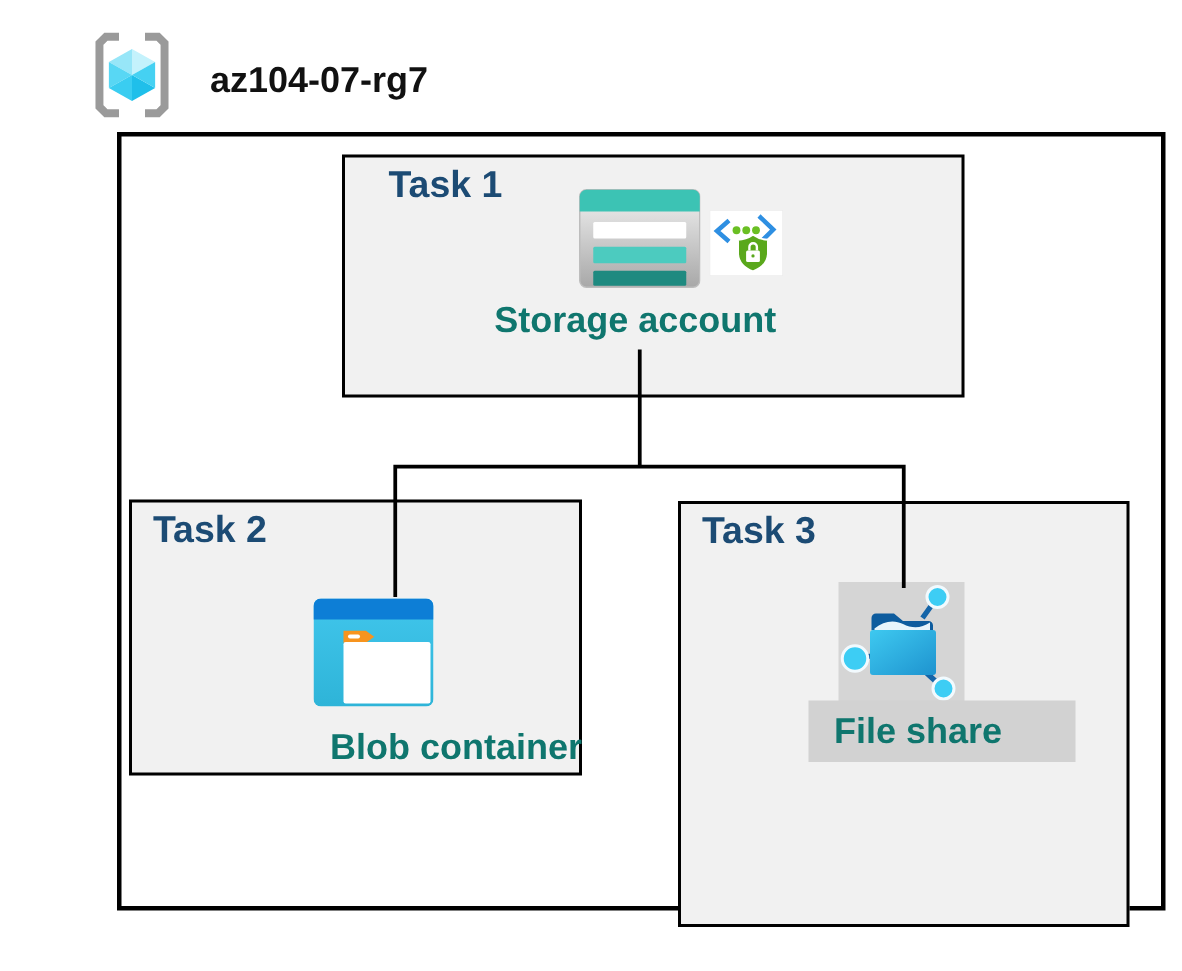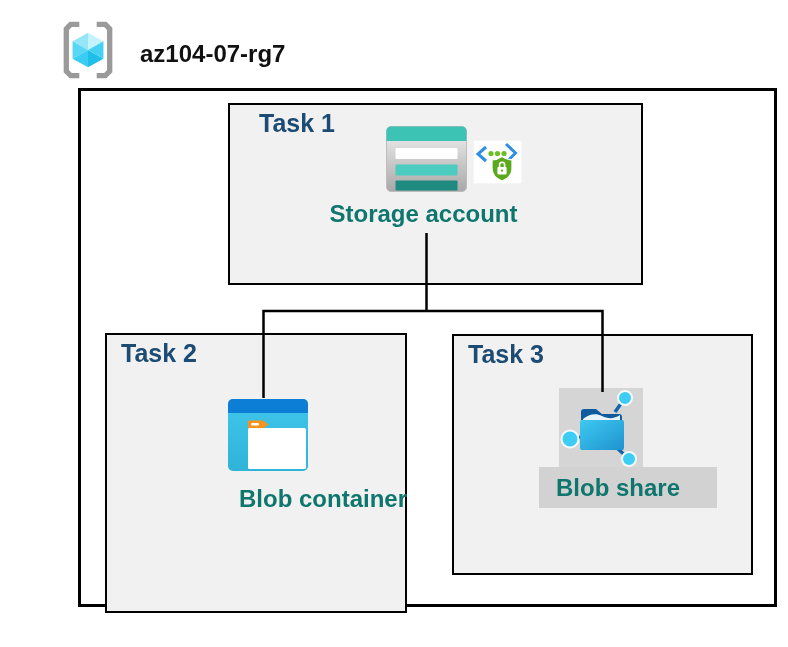--- a/index.html
+++ b/index.html
@@ -7,23 +7,23 @@
     position:relative;width:788px;height:647px;background:#ffffff;
     font-family:"Liberation Sans", sans-serif;overflow:hidden;margin-left:30px;
   }
   .outer-box{
     position:absolute;left:48px;top:88px;width:699px;height:519px;
     border:3px solid #000;background:#ffffff;box-sizing:border-box;
   }
   .task-box{
     position:absolute;background:#F1F1F1;border:2.5px solid #000;box-sizing:border-box;
   }
-  .task-box.t1{left:198px;top:103px;width:415px;height:182px;}
-  .task-box.t2{left:75px;top:333px;width:302px;height:280px;}
-  .task-box.t3{left:422px;top:334px;width:301px;height:241px;}
+  .task-box.t1{left:198px;top:103px;width:415px;height:162px;}
+  .task-box.t2{left:56px;top:333px;width:302px;height:184px;}
+  .task-box.t3{left:422px;top:334px;width:301px;height:284px;}
   .task-label{
     position:absolute;font-size:25px;font-weight:bold;color:#1C4B74;
     white-space:nowrap;line-height:1.1;
   }
   .res-label{
     position:absolute;font-size:24px;font-weight:bold;color:#0f766e;
     white-space:nowrap;line-height:1.1;
   }
   .rg-title{
     position:absolute;left:110px;top:41px;font-size:24px;font-weight:bold;
@@ -138,21 +138,21 @@
         <path d="M22,32 v-8 a3,3 0 0 1 3,-3 h12 l6,5 h17 a3,3 0 0 1 3,3 v5 z" fill="#0E5C9E"></path>
         <path d="M24,31 c6,-5 13,-6 19,-3 c6,3 12,3 18,-1 v6 H24 z" fill="#E8F5FC"></path>
         <rect x="21" y="32" width="44" height="30" rx="2" fill="url(#fs)"></rect>
         <circle cx="66" cy="10" r="7" fill="#3DCDF4" stroke="#F2FAFE" stroke-width="2"></circle>
         <circle cx="11" cy="51" r="8.5" fill="#3DCDF4" stroke="#F2FAFE" stroke-width="2"></circle>
         <circle cx="70" cy="71" r="7" fill="#3DCDF4" stroke="#F2FAFE" stroke-width="2"></circle>
       </svg>
     </div>
 
     <div class="fs-label-backdrop">
-      <div class="res-label">Blob share</div>
+      <div class="res-label">File share</div>
     </div>
   </div>
 
   <svg class="connector-svg" viewBox="0 0 788 647">
     <path d="M396.5,233 V311 M233.5,311 H572.5 M233.5,309.75 V398 M572.5,309.75 V392" fill="none" stroke="#000000" stroke-width="2.5"></path>
   </svg>
 
 </div>
 
 </body></html>

